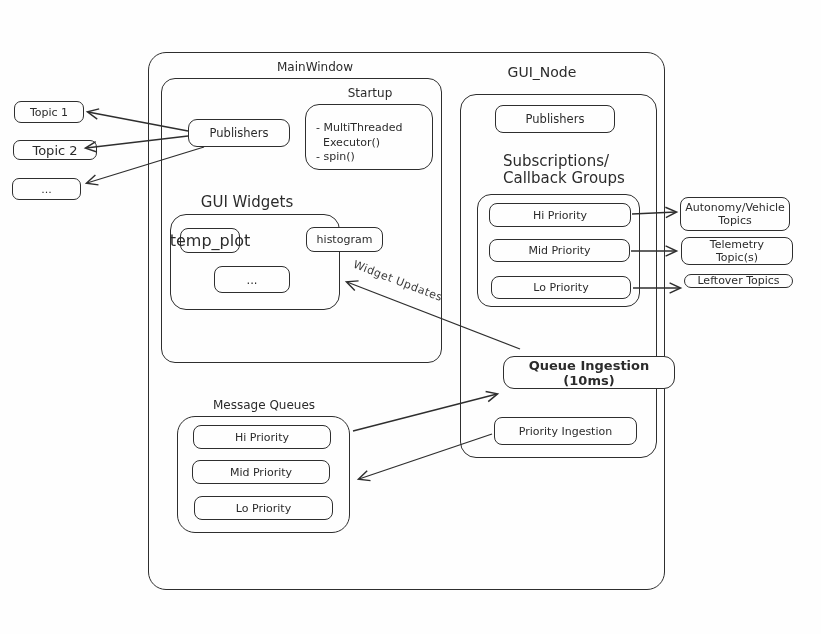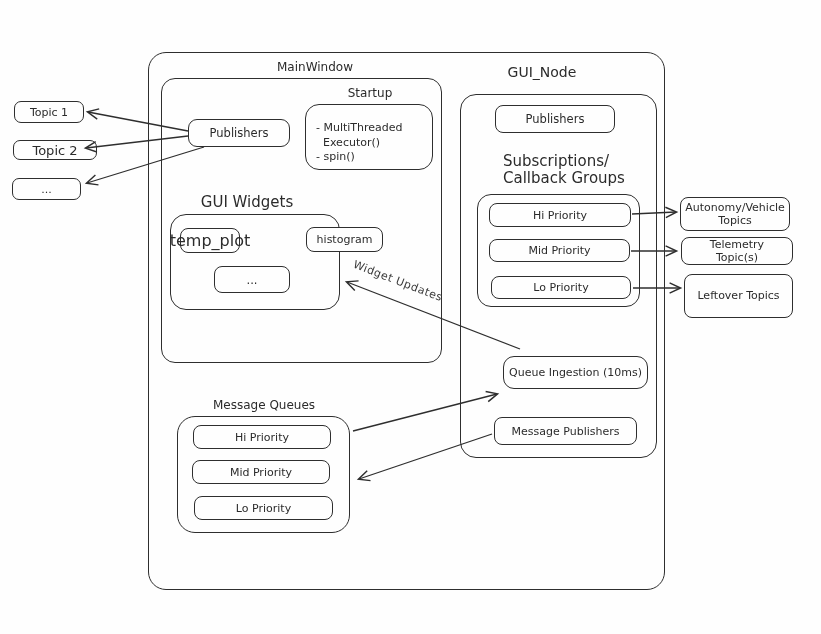--- a/index.html
+++ b/index.html
@@ -97,28 +97,28 @@
 
     <div class="lbl section-lbl" style="left:503px;top:153px;line-height:17px;">
       <div>Subscriptions/</div>
       <div>Callback Groups</div>
     </div>
     <div class="box container-box" style="left:477px;top:194px;width:163px;height:113px;border-radius:14px;"></div>
     <div class="box box-text" style="left:489px;top:203px;width:142px;height:24px;border-radius:8px;font-size:11px;">Hi Priority</div>
     <div class="box box-text" style="left:489px;top:239px;width:141px;height:23px;border-radius:8px;font-size:11px;">Mid Priority</div>
     <div class="box box-text" style="left:491px;top:276px;width:140px;height:23px;border-radius:8px;font-size:11px;">Lo Priority</div>
 
-    <div class="box box-text" style="left:503px;top:356px;width:145px;height:33px;border-radius:11px;font-size:11px;">Queue Ingestion (10ms)</div>
-    <div class="box box-text" style="left:494px;top:417px;width:143px;height:28px;border-radius:8px;font-size:11px;">Message Publishers</div>
+    <div class="box box-text" style="left:503px;top:356px;width:172px;height:33px;border-radius:11px;font-size:13px;font-weight:bold;">Queue Ingestion (10ms)</div>
+    <div class="box box-text" style="left:494px;top:417px;width:143px;height:28px;border-radius:8px;font-size:11px;">Priority Ingestion</div>
   </div>
 
   <div>
     <div class="box wrap" style="left:680px;top:197px;width:110px;height:34px;border-radius:8px;">Autonomy/Vehicle Topics</div>
     <div class="box wrap" style="left:681px;top:237px;width:112px;height:28px;border-radius:8px;">Telemetry Topic(s)</div>
-    <div class="box wrap" style="left:684px;top:274px;width:109px;height:44px;border-radius:8px;">Leftover Topics</div>
+    <div class="box wrap" style="left:684px;top:274px;width:109px;height:14px;border-radius:8px;">Leftover Topics</div>
   </div>
 
   <div>
     <div class="lbl small-lbl center" style="left:213px;top:398px;width:100px;">Message Queues</div>
     <div class="box container-box" style="left:177px;top:416px;width:173px;height:117px;border-radius:18px;"></div>
     <div class="box box-text" style="left:193px;top:425px;width:138px;height:24px;border-radius:8px;font-size:11px;">Hi Priority</div>
     <div class="box box-text" style="left:192px;top:460px;width:138px;height:24px;border-radius:8px;font-size:11px;">Mid Priority</div>
     <div class="box box-text" style="left:194px;top:496px;width:139px;height:24px;border-radius:8px;font-size:11px;">Lo Priority</div>
   </div>
 

